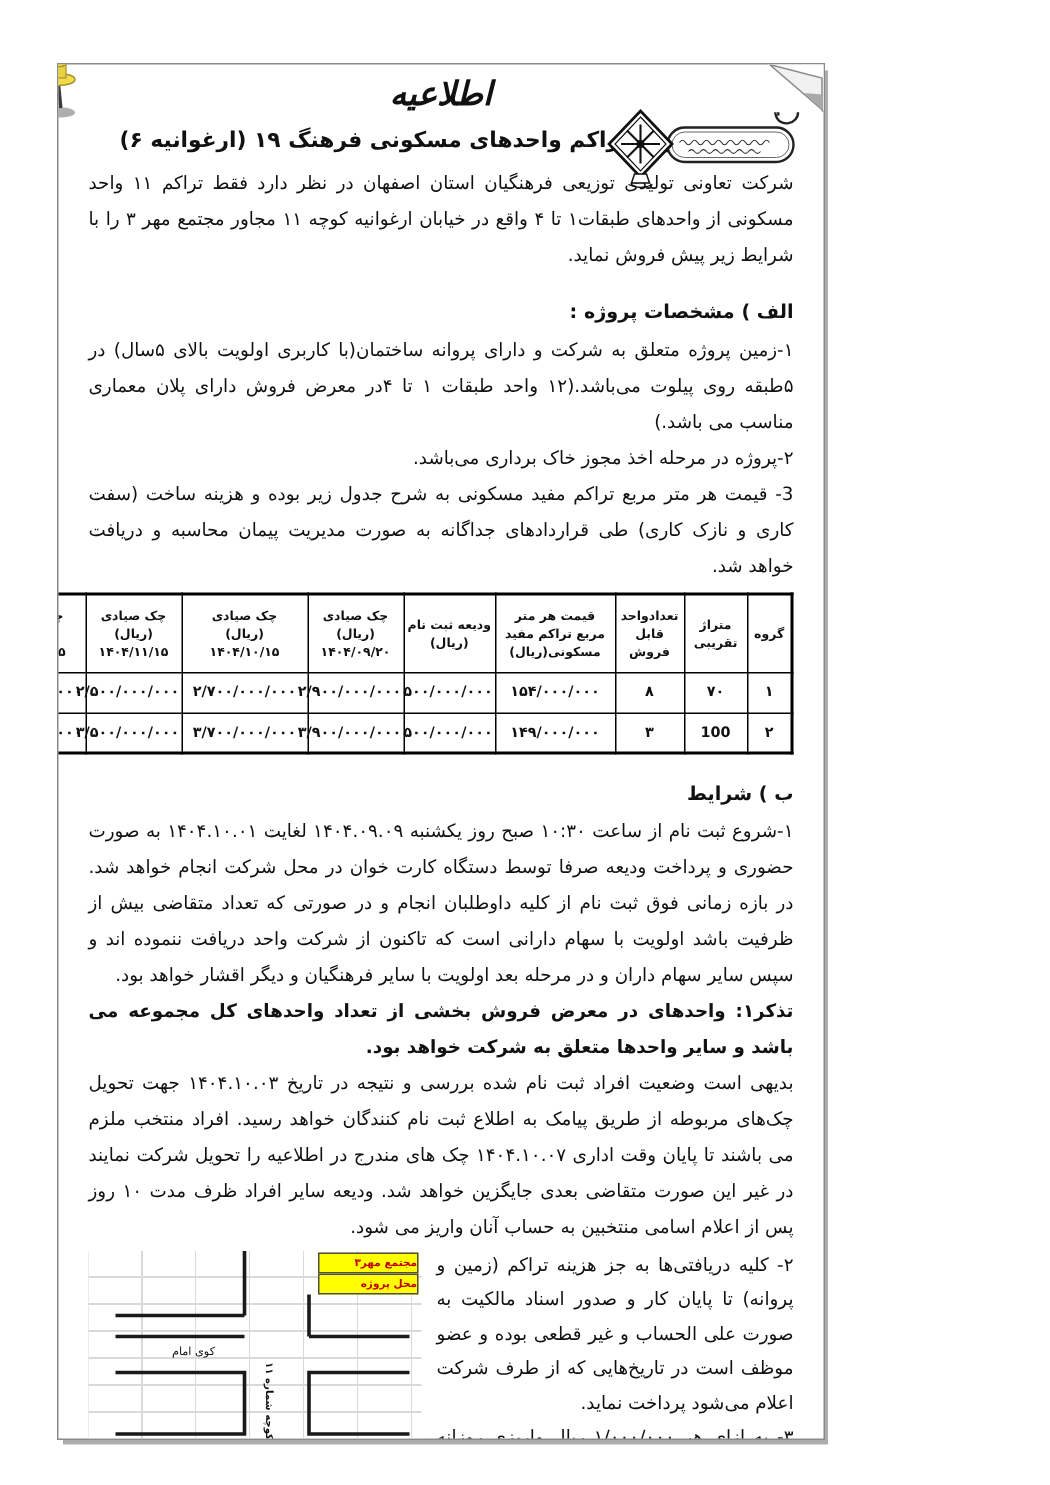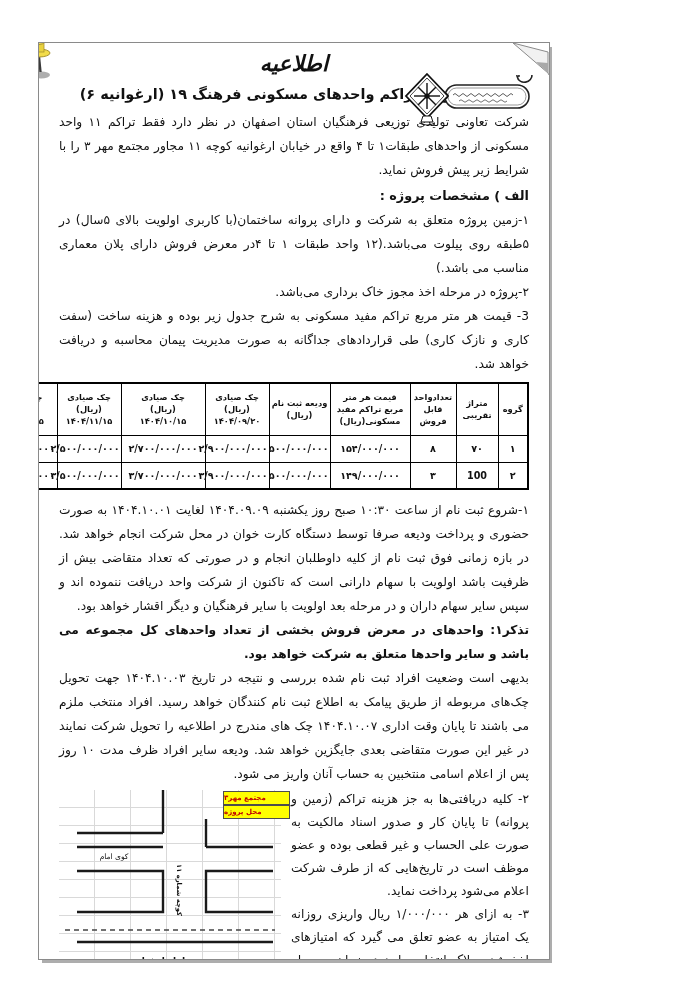--- a/index.html
+++ b/index.html
@@ -16,40 +16,40 @@
   
   .pushpin { position:absolute; left:-16px; top:-16px; width:34px; height:56px; z-index:5; }
   .corner-fold { position:absolute; top:-1px; right:-1px; width:38px; height:33px; z-index:4; }
   .logo { position:absolute; right:8px; top:12px; width:138px; height:74px; z-index:2; }
 
   .stamp { text-align:center; font-size:22px; font-weight:bold; font-style:italic; margin-top:2px; letter-spacing:1px; }
   .doc-title { text-align:center; font-size:14.5px; font-weight:bold; margin-top:10px; }
 
   p.body-text { font-size:12.2px; line-height:24px; text-align:justify; margin-top:2px; }
   p.tight { margin-top:0; }
-  .section-heading { font-size:12.8px; font-weight:bold; line-height:24px; margin-top:2px; }
+  .section-heading { font-size:12.8px; font-weight:bold; line-height:24px; margin-top:15px; }
   .bold { font-weight:bold; }
 
   
   table.price { width:100%; border-collapse:collapse; table-layout:fixed; margin:6px 0 8px 0; border:2px solid #000; }
   table.price th, table.price td { border:1px solid #000; text-align:center; vertical-align:middle; }
   table.price th { font-size:8.3px; font-weight:bold; white-space:pre-line; line-height:12px; height:52px; padding:2px 1px; }
   table.price td { font-size:9.6px; font-weight:bold; height:27px; padding:1px; }
 
   
   .bottom { margin-top:2px; }
   .map { float:left; width:222px; height:188px; margin:2px 10px 0 0; position:relative;
          background-image:
            repeating-linear-gradient(to right, transparent 0 35px, #d9d9d9 35px 36px),
            repeating-linear-gradient(to bottom, transparent 0 17px, #d9d9d9 17px 18px);
   }
   .map svg { position:absolute; left:0; top:0; }
   .map-label { position:absolute; font-size:7.5px; color:#111; text-align:center; line-height:9px; }
-  .ybox { position:absolute; left:164px; width:67px; height:14px; background:#ffff00; border:1px solid #4d4d4d;
-          color:#c00000; font-size:7px; font-weight:bold; text-align:left; line-height:12px; overflow:hidden; }
+  .ybox { position:absolute; left:153px; width:67px; height:14px; background:#ffff00; border:1px solid #4d4d4d;
+          color:#c00000; font-size:7px; font-weight:bold; text-align:right; line-height:12px; overflow:hidden; }
   .alley-label { position:absolute; left:116px; top:80px; height:46px; writing-mode:vertical-rl;
                  font-size:6.8px; font-weight:bold; white-space:nowrap; }
   .blvd-label { position:absolute; left:40px; top:123px; width:120px; text-align:center; font-size:9px; font-weight:bold;margin-top:43px; }
 
   .bottom p.body-text { line-height:23px; }
   .clear { clear:both; }
 </style>
 </head>
 <body>
 
@@ -170,20 +170,21 @@
         <td>۵۰۰/۰۰۰/۰۰۰</td>
         <td>۳/۹۰۰/۰۰۰/۰۰۰</td>
         <td>۳/۷۰۰/۰۰۰/۰۰۰</td>
         <td>۳/۵۰۰/۰۰۰/۰۰۰</td>
         <td>۳/۳۰۰/۰۰۰/۰۰۰</td>
         <td>۱۴/۹۰۰/۰۰۰/۰۰۰</td>
       </tr>
     </tbody>
   </table>
 
+  <div class="section-heading">ب ) شرایط</div>
   <p class="body-text tight">۱-شروع ثبت نام از ساعت ۱۰:۳۰ صبح روز  یکشنبه ۱۴۰۴.۰۹.۰۹ لغایت ۱۴۰۴.۱۰.۰۱ به صورت حضوری و پرداخت ودیعه صرفا توسط دستگاه کارت خوان در محل شرکت انجام خواهد شد. در بازه زمانی فوق ثبت نام از کلیه داوطلبان انجام و در صورتی که  تعداد متقاضی بیش از ظرفیت باشد اولویت با سهام دارانی است که تاکنون از شرکت واحد دریافت ننموده اند و سپس سایر سهام داران و در مرحله بعد اولویت با سایر فرهنگیان و دیگر اقشار خواهد بود.</p>
   <p class="body-text tight bold">تذکر۱: واحدهای در معرض فروش بخشی از تعداد واحدهای کل مجموعه می باشد و سایر واحدها متعلق به شرکت خواهد بود.</p>
   <p class="body-text tight">بدیهی است وضعیت افراد ثبت نام شده بررسی و نتیجه در تاریخ ۱۴۰۴.۱۰.۰۳ جهت تحویل چک‌های مربوطه از طریق پیامک به اطلاع ثبت نام کنندگان خواهد رسید. افراد منتخب ملزم می باشند تا پایان وقت اداری ۱۴۰۴.۱۰.۰۷ چک های مندرج در اطلاعیه را تحویل شرکت نمایند در غیر این صورت متقاضی بعدی جایگزین خواهد شد. ودیعه سایر افراد ظرف مدت ۱۰ روز پس از اعلام اسامی منتخبین به حساب آنان واریز می شود.</p>
 
   <div class="bottom">
     <div class="map">
       <svg width="222" height="188" viewBox="0 0 222 188">
         <g stroke="#1a1a1a" stroke-width="2.4" fill="none">
           <path d="M104,0 V43"></path>
           <path d="M18,43 H104"></path>
@@ -191,21 +192,21 @@
           <path d="M147,57 H214"></path>
           <path d="M147,29 V57"></path>
           <path d="M18,81 H104 V122 H18"></path>
           <path d="M214,81 H147 V122 H214"></path>
           <path d="M18,152 H214"></path>
         </g>
         <path d="M6,140 H216" stroke="#444" stroke-width="1.6" stroke-dasharray="5,4" fill="none"></path>
       </svg>
       <div class="ybox" style="top:1px">مجتمع مهر۳</div>
       <div class="ybox" style="top:15px">محل پروژه</div>
-      <div class="map-label" style="left:25px; top:62px; width:60px;text-align:center;">کوی امام</div>
+      <div class="map-label" style="left:40px; top:62px; width:60px;text-align:center;">کوی امام</div>
       <div class="alley-label">کوچه شماره ۱۱</div>
       <div class="blvd-label">بلوار ارغوانیه</div>
     </div>
 
     <p class="body-text tight">۲- کلیه دریافتی‌ها به جز هزینه تراکم (زمین و پروانه) تا پایان کار و صدور اسناد مالکیت به صورت علی الحساب و غیر قطعی بوده و عضو موظف است در تاریخ‌هایی که از طرف شرکت اعلام می‌شود پرداخت نماید.</p>
     <p class="body-text tight">۳- به ازای هر ۱/۰۰۰/۰۰۰ ریال واریزی روزانه یک امتیاز به عضو تعلق می گیرد که امتیازهای اخذ شده ملاک انتخاب واحد در زمان مربوطه خواهد بود.</p>
 
     <div class="clear"></div>
   </div>
 

